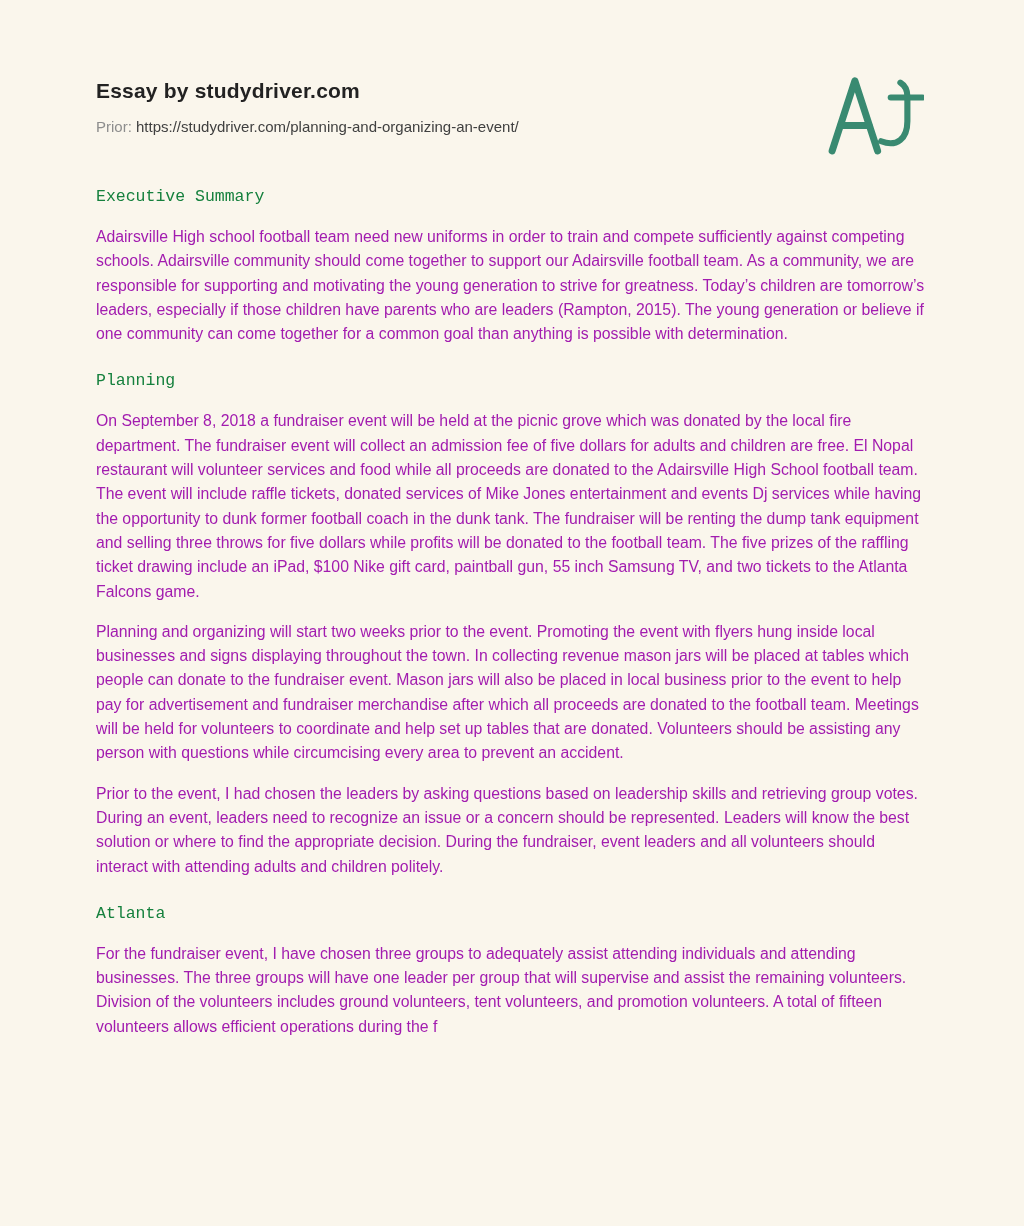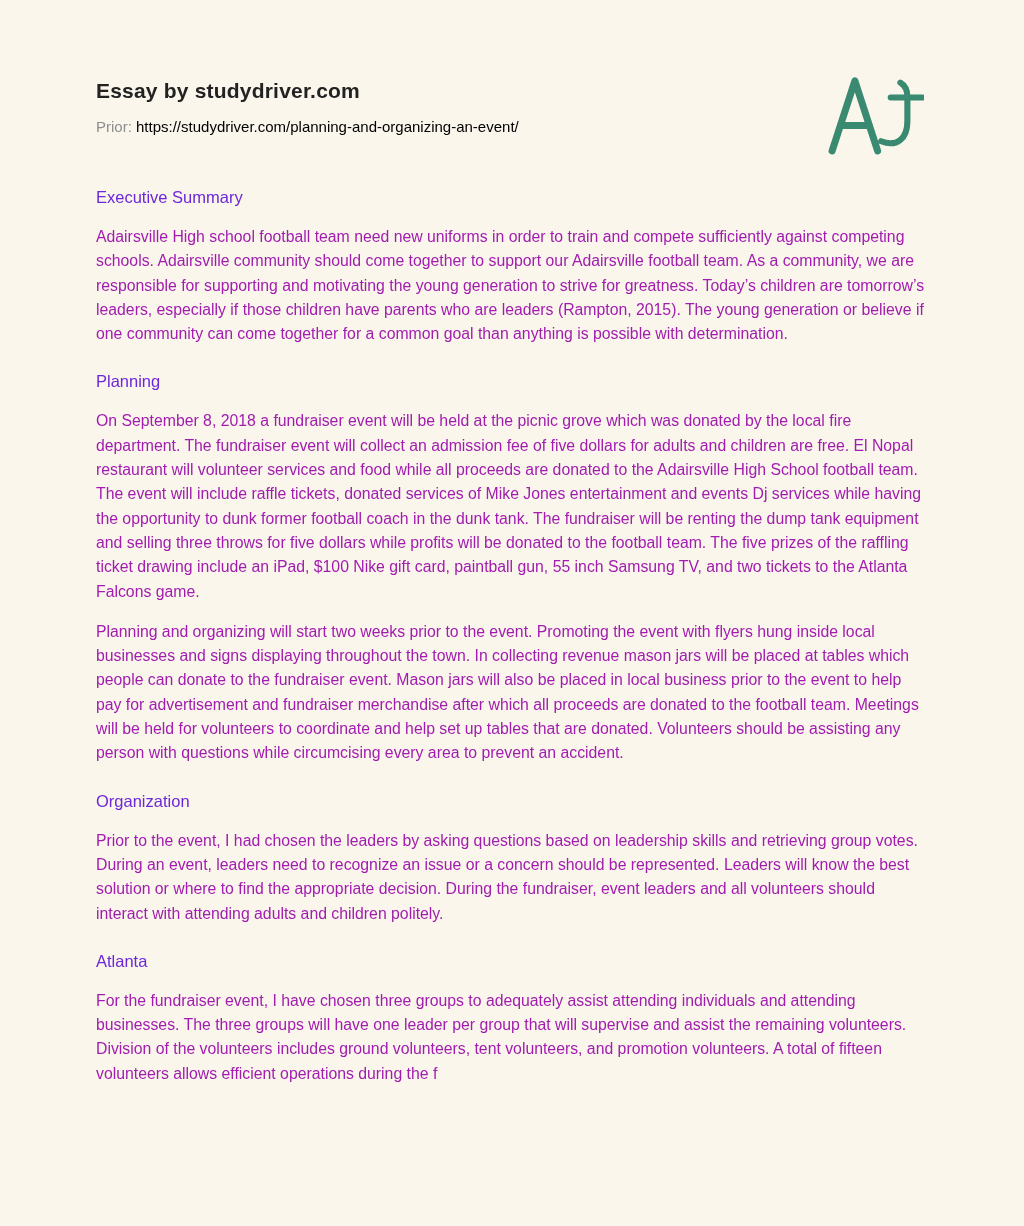--- a/index.html
+++ b/index.html
@@ -33,43 +33,43 @@
   }
   .source-line {
     margin-top: 12px;
     font-size: 15px;
     line-height: 22px;
   }
   .source-label {
     color: #8d8d8d;
   }
   .source-link {
-    color: #000000;
+    color: #404040;
     text-decoration: none;
     cursor: pointer;
   }
   .logo {
     margin-top: -6px;
     margin-right: 4px;
     flex: 0 0 auto;
   }
   h1.essay-title {
     margin-top: 118px;
     font-size: 29px;
     line-height: 36px;
     font-weight: 700;
     color: #1a1a1a;
     letter-spacing: 0.2px;
   }
   h2.section-heading {
-    font-family: Liberation Sans, sans-serif;
+    font-family: Liberation Mono, monospace;
     font-weight: 400;
     font-size: 16.5px;
     line-height: 22px;
-    color: #6d28d9;
+    color: #15803d;
     margin-top: 24px;
     margin-bottom: 17px;
   }
   h2.first-heading {
     margin-top: 28px;
   }
   p.essay-paragraph {
     font-size: 15.8px;
     line-height: 24.3px;
     color: #a21caf;
@@ -104,21 +104,20 @@
 
   <main>
 
     <h2 class="section-heading first-heading">Executive Summary</h2>
     <p class="essay-paragraph">Adairsville High school football team need new uniforms in order to train and compete sufficiently against competing schools. Adairsville community should come together to support our Adairsville football team. As a community, we are responsible for supporting and motivating the young generation to strive for greatness. Today’s children are tomorrow’s leaders, especially if those children have parents who are leaders (Rampton, 2015). The young generation or believe if one community can come together for a common goal than anything is possible with determination.</p>
 
     <h2 class="section-heading">Planning</h2>
     <p class="essay-paragraph">On September 8, 2018 a fundraiser event will be held at the picnic grove which was donated by the local fire department. The fundraiser event will collect an admission fee of five dollars for adults and children are free. El Nopal restaurant will volunteer services and food while all proceeds are donated to the Adairsville High School football team. The event will include raffle tickets, donated services of Mike Jones entertainment and events Dj services while having the opportunity to dunk former football coach in the dunk tank. The fundraiser will be renting the dump tank equipment and selling three throws for five dollars while profits will be donated to the football team. The five prizes of the raffling ticket drawing include an iPad, $100 Nike gift card, paintball gun, 55 inch Samsung TV, and two tickets to the Atlanta Falcons game.</p>
     <p class="essay-paragraph">Planning and organizing will start two weeks prior to the event. Promoting the event with flyers hung inside local businesses and signs displaying throughout the town. In collecting revenue mason jars will be placed at tables which people can donate to the fundraiser event. Mason jars will also be placed in local business prior to the event to help pay for advertisement and fundraiser merchandise after which all proceeds are donated to the football team. Meetings will be held for volunteers to coordinate and help set up tables that are donated. Volunteers should be assisting any person with questions while circumcising every area to prevent an accident.</p>
 
-    <h2 class="section-heading">Organization</h2>
     <p class="essay-paragraph">Prior to the event, I had chosen the leaders by asking questions based on leadership skills and retrieving group votes. During an event, leaders need to recognize an issue or a concern should be represented. Leaders will know the best solution or where to find the appropriate decision. During the fundraiser, event leaders and all volunteers should interact with attending adults and children politely.</p>
 
     <h2 class="section-heading">Atlanta</h2>
     <p class="essay-paragraph">For the fundraiser event, I have chosen three groups to adequately assist attending individuals and attending businesses. The three groups will have one leader per group that will supervise and assist the remaining volunteers. Division of the volunteers includes ground volunteers, tent volunteers, and promotion volunteers. A total of fifteen volunteers allows efficient operations during the f</p>
 
   </main>
 
 </div>
 
 </body></html>

